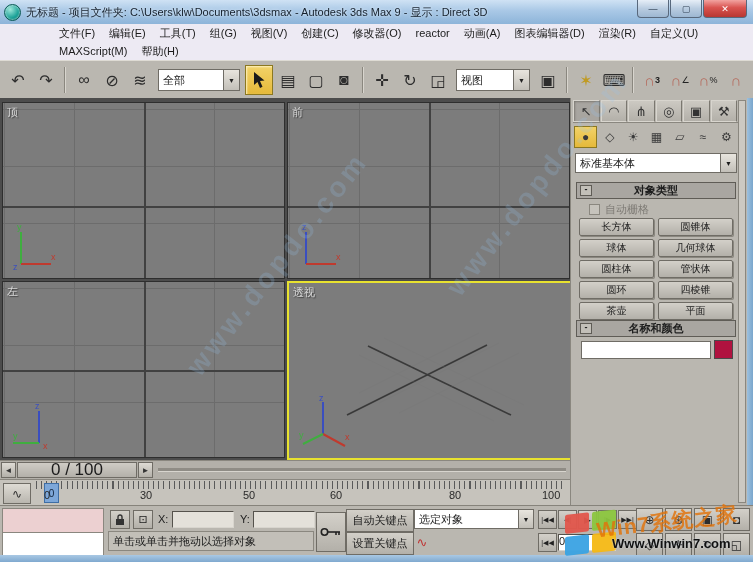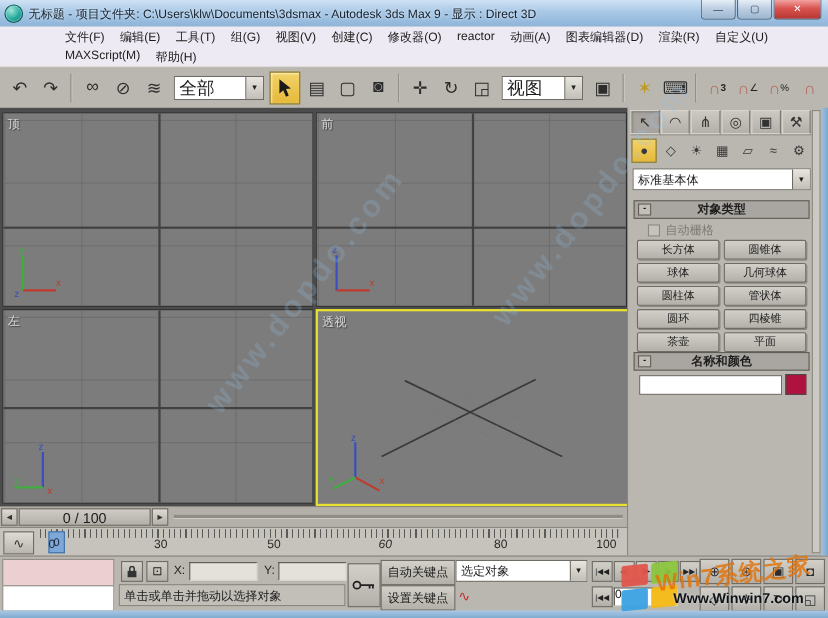--- a/index.html
+++ b/index.html
@@ -24,21 +24,21 @@
   .menurow{height:18px;display:flex;align-items:center;padding-left:4px;}
   .menu-item{padding:0 7px;white-space:nowrap;}
   
   .toolbar{position:absolute;left:0;top:60px;width:753px;height:38px;background:#bab7b0;
     border-top:1px solid #dedbd4;border-bottom:1px solid #86837b;display:flex;align-items:center;padding-left:4px;overflow:hidden;}
   .tbtn{min-width:26px;height:28px;display:flex;align-items:center;justify-content:center;
     font-size:16px;color:#2d2d2d;margin:0 1px;flex:none;}
   .tbtn.active{background:linear-gradient(#f2d268,#e5b93a);border:1px solid #8c7820;box-shadow:inset 1px 1px 2px #fff3c0;}
   .tsep{width:1px;height:26px;background:#8a877f;border-right:1px solid #d8d5ce;margin:0 4px;flex:none;}
   .tdrop{height:20px;background:#fff;border:1px solid #6f6c65;display:flex;align-items:center;margin:0 4px;flex:none;}
-  .tdrop .dtext{padding:0 4px;flex:1;font-size:16px;}
+  .tdrop .dtext{padding:0 4px;flex:1;font-size:11px;}
   .tdrop .darr{width:15px;height:100%;background:linear-gradient(#e8e5de,#c2bfb8);border-left:1px solid #6f6c65;
     display:flex;align-items:center;justify-content:center;font-size:7px;color:#222;}
   .magnet{color:#b5685a;font-weight:bold;font-size:15px;position:relative;}
   
   .vparea{position:absolute;left:0;top:98px;width:570px;height:362px;background:#4c4c4c;}
   .vp{position:absolute;background:#7c7c7c;border:1px solid #2e2e2e;overflow:hidden;}
   .vp .grid{position:absolute;inset:0;
     background-image:linear-gradient(#6c6c6c 1px,transparent 1px),linear-gradient(90deg,#6c6c6c 1px,transparent 1px);
     background-size:70px 57px;background-position:1px 6px;}
   .vp .vmajor{position:absolute;top:0;bottom:0;left:50%;width:2px;background:#414141;}
@@ -46,21 +46,21 @@
   .vp-label{position:absolute;left:4px;top:2px;color:#d8d8d8;font-size:11px;text-shadow:1px 1px 1px #3c3c3c;z-index:3;}
   .vp.active{border:2px solid #e8e22f;}
   .tripod{position:absolute;left:8px;bottom:6px;z-index:2;}
   .vp-wm{position:absolute;color:rgba(150,195,235,.22);font-size:28px;letter-spacing:4px;font-weight:bold;
     transform:rotate(-52deg);white-space:nowrap;pointer-events:none;z-index:4;}
   
   .timeslider{position:absolute;left:0;top:362px;width:570px;height:18px;background:#b3b0a9;border-top:1px solid #8a877f;display:flex;align-items:center;}
   .ts-arrow{width:13px;height:14px;background:linear-gradient(#dedbd4,#b3b0a9);border:1px solid #6f6c65;
     display:flex;align-items:center;justify-content:center;font-size:8px;color:#333;margin:0 1px;}
   .ts-thumb{width:118px;height:14px;background:linear-gradient(#cfccc5,#b3b0a9);border:1px solid #6f6c65;
-    display:flex;align-items:center;justify-content:center;font-size:13px;}
+    display:flex;align-items:center;justify-content:center;font-size:17px;}
   .ts-track{flex:1;height:3px;background:#8f8c85;margin:0 4px;border-bottom:1px solid #d8d5ce;}
   .trackbar{position:absolute;left:0;top:381px;width:570px;height:26px;background:#c6c3bc;border-top:1px solid #8a877f;}
   .tb-icon{position:absolute;left:3px;top:3px;width:26px;height:19px;border:1px solid #6f6c65;
     background:linear-gradient(#dedbd4,#b9b6af);display:flex;align-items:center;justify-content:center;font-size:12px;color:#303030;}
   .ruler{position:absolute;left:36px;top:1px;right:8px;height:8px;
     background:repeating-linear-gradient(90deg,#5a5a5a 0 1px,transparent 1px 5.1px);}
   .tick-label{position:absolute;top:9px;font-size:11px;color:#2a2a2a;}
   .frame-marker{position:absolute;left:44px;top:3px;width:13px;height:18px;background:#7da7d9;border:1px solid #3f6ea5;
     display:flex;align-items:center;justify-content:center;font-size:10px;color:#10233c;}
   
@@ -281,21 +281,21 @@
     <div class="ts-track"></div>
   </div>
 
   <div class="trackbar">
     <div class="tb-icon">∿</div>
     <div class="ruler"></div>
     <div class="frame-marker">0</div>
     <span class="tick-label" style="left:44px;">0</span>
     <span class="tick-label" style="left:140px;">30</span>
     <span class="tick-label" style="left:243px;">50</span>
-    <span class="tick-label" style="left:344px;font-style:italic;">60</span>
+    <span class="tick-label" style="left:330px;">60</span>
     <span class="tick-label" style="left:449px;">80</span>
     <span class="tick-label" style="left:542px;">100</span>
   </div>
 </div>
 
 <div class="cpanel">
   <div class="cp-tabs">
     <div class="cp-tab pressed">↖</div>
     <div class="cp-tab">◠</div>
     <div class="cp-tab">⋔</div>

